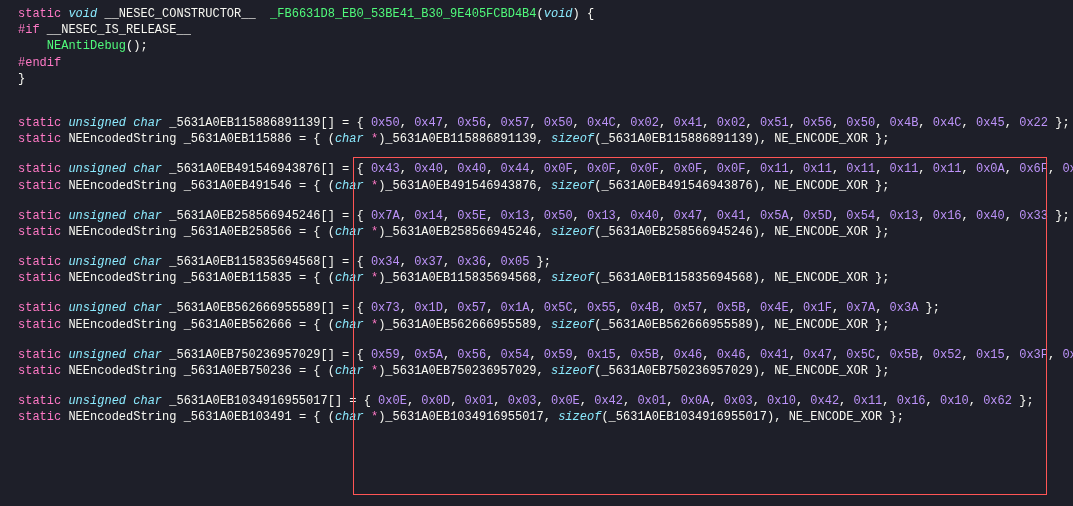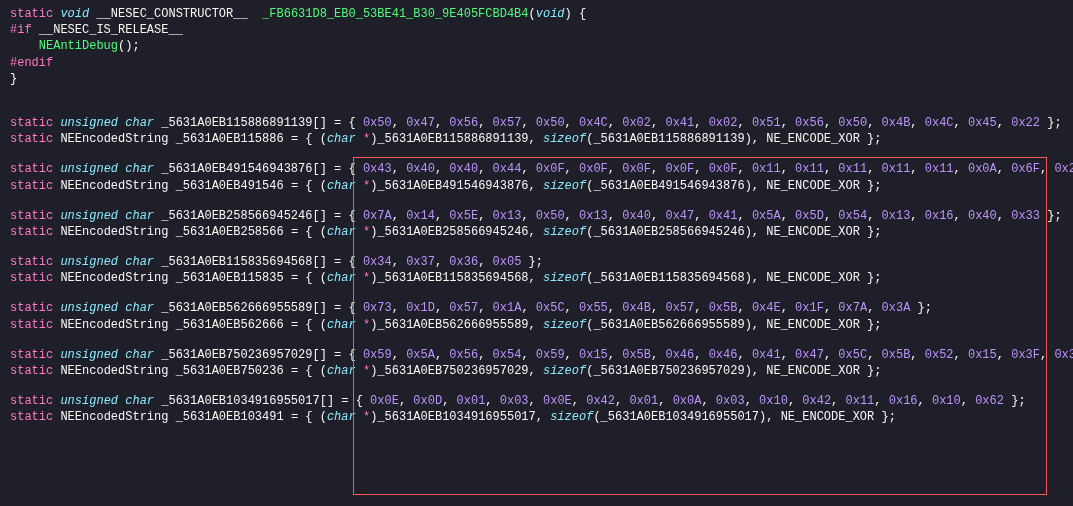--- a/index.html
+++ b/index.html
@@ -1,16 +1,16 @@
 <!DOCTYPE html>
 <html><head>
 <meta charset="utf-8">
 <style>
   html,body{margin:0;padding:0;background:#1e1f29;color:#f8f8f2;font-family:Consolas,"Courier New",monospace;font-size:12px;line-height:1.35;width:1073px;height:506px;overflow:hidden}
-  .editor{padding:6px 10px;white-space:pre;position:relative}
+  .editor{padding:6px 18px;white-space:pre;position:relative}
   .kw-pink{color:#ff79c6}
   .kw-cyan{color:#8be9fd;font-style:italic}
   .ident{color:#f8f8f2}
   .fn{color:#50fa7b}
   .num{color:#bd93f9}
   .punct{color:#f8f8f2}
   .red-box{position:absolute;border:1px solid #ff5555;pointer-events:none}
   .line{display:block}
   .blank{height:14px}
 </style>

